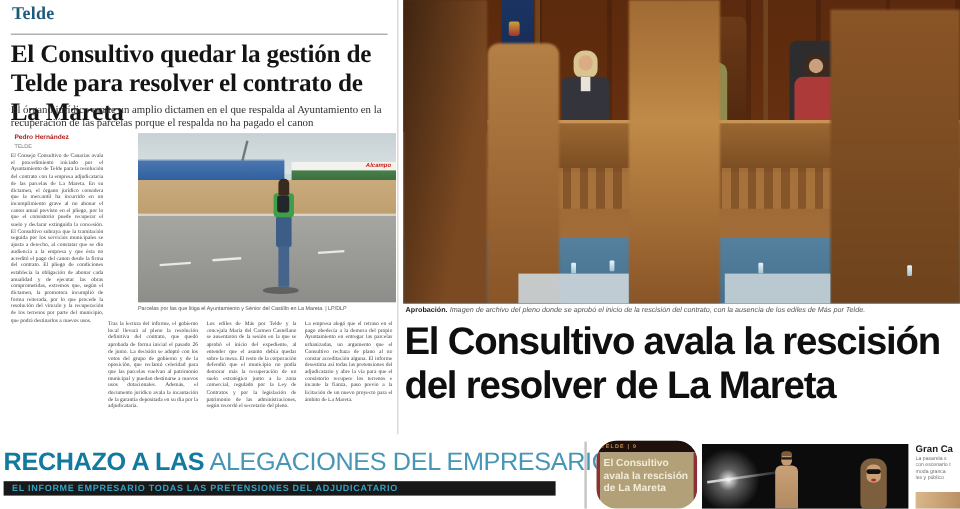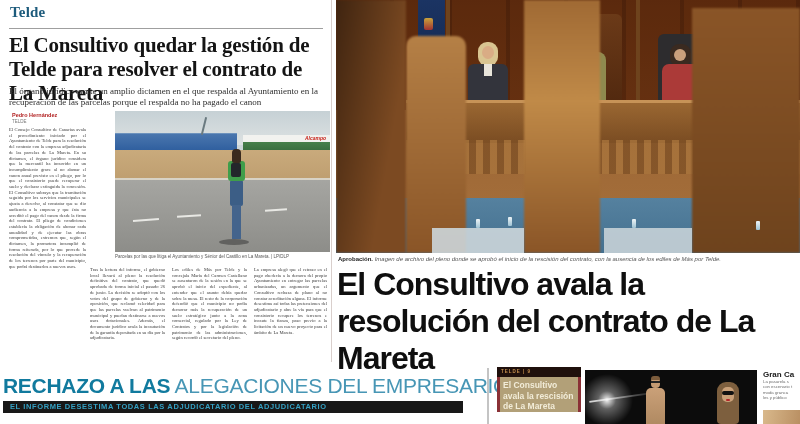--- a/index.html
+++ b/index.html
@@ -85,21 +85,21 @@
   
   .banner-headline{left:3px;top:374px;width:462px;font-family:"Liberation Sans",sans-serif;font-size:21px;letter-spacing:-.3px;white-space:nowrap;}
   .banner-bold{font-weight:bold;color:#117a9e;}
   .banner-reg{color:#4796b5;}
   .banner-bar{left:3px;top:401px;width:460px;height:12px;background:#181818;}
   .banner-bar span{display:block;padding-left:7px;font-family:"Liberation Sans",sans-serif;font-weight:bold;
                    font-size:7.5px;line-height:12px;color:#35a1c4;letter-spacing:.6px;}
 
   
   .strip-divider{left:487px;top:368px;width:2px;height:56px;background:#c4c4c4;}
-  .teaser-box{left:497px;top:367px;width:84px;height:45px;overflow:hidden;}
+  .teaser-box{left:497px;top:367px;width:84px;height:57px;overflow:hidden;border-radius:17px;}
   .teaser-kicker{width:100%;height:10px;background:#1f100c;font-family:"Liberation Sans",sans-serif;
                  font-size:4.5px;line-height:10px;color:#c8924f;font-weight:bold;letter-spacing:1px;padding-left:4px;box-sizing:border-box;}
   .teaser-body{width:100%;height:47px;background:#b2a078;border-left:3px solid #8a3136;border-right:3px solid #8a3136;box-sizing:border-box;
                font-family:"Liberation Sans",sans-serif;font-weight:bold;font-size:8.5px;line-height:10.5px;color:#f2ecd8;padding:3px 3px;}
   .fashion{left:585px;top:370px;width:172px;height:54px;overflow:hidden;background:#0c0c0c;}
   .spot{left:-20px;top:0;width:120px;height:54px;background:radial-gradient(circle at 42px 30px,rgba(255,255,255,.95) 0,rgba(255,255,255,.35) 9px,rgba(255,255,255,0) 26px);}
   .streak{left:4px;top:26px;width:70px;height:1.5px;background:linear-gradient(90deg,rgba(255,255,255,.8),rgba(255,255,255,0));transform:rotate(-8deg);}
   .m-head{left:66px;top:8px;width:9px;height:10px;background:#c49a72;border-radius:4px;}
   .m-hair{left:66px;top:6px;width:9px;height:4px;background:#7c5c3c;border-radius:3px 3px 0 0;}
   .m-glass{left:66px;top:11px;width:9px;height:1.5px;background:#222;}
@@ -183,27 +183,27 @@
   <div class="abs bottle" style="left:140px;top:219px;"></div>
   <div class="abs bottle" style="left:172px;top:217px;"></div>
   <div class="abs bottle" style="left:296px;top:219px;"></div>
   <div class="abs bottle" style="left:420px;top:221px;"></div>
 </div>
 
 <div class="abs caption2">
   <span class="lead">Aprobación.</span>
   <span class="rest">Imagen de archivo del pleno donde se aprobó el inicio de la rescisión del contrato, con la ausencia de los ediles de Más por Telde.</span>
 </div>
-<div class="abs headline2">El Consultivo avala la resolución del contrato de La Mareta</div>
+<div class="abs headline2">El Consultivo avala la rescisión del resolver de La Mareta</div>
 
 <div class="abs banner-headline">
   <span class="banner-bold">RECHAZO A LAS</span><span class="banner-reg"> ALEGACIONES DEL EMPRESARIO</span>
 </div>
 <div class="abs banner-bar">
-  <span>EL INFORME DESESTIMA TODAS LAS ADJUDICATARIO DEL ADJUDICATARIO</span>
+  <span>EL INFORME EMPRESARIO TODAS LAS PRETENSIONES DEL ADJUDICATARIO</span>
 </div>
 
 <div class="abs strip-divider"></div>
 
 <div class="abs teaser-box">
   <div class="teaser-kicker">TELDE | 9</div>
   <div class="teaser-body">El Consultivo avala la rescisión de La Mareta</div>
 </div>
 
 <div class="abs fashion">

